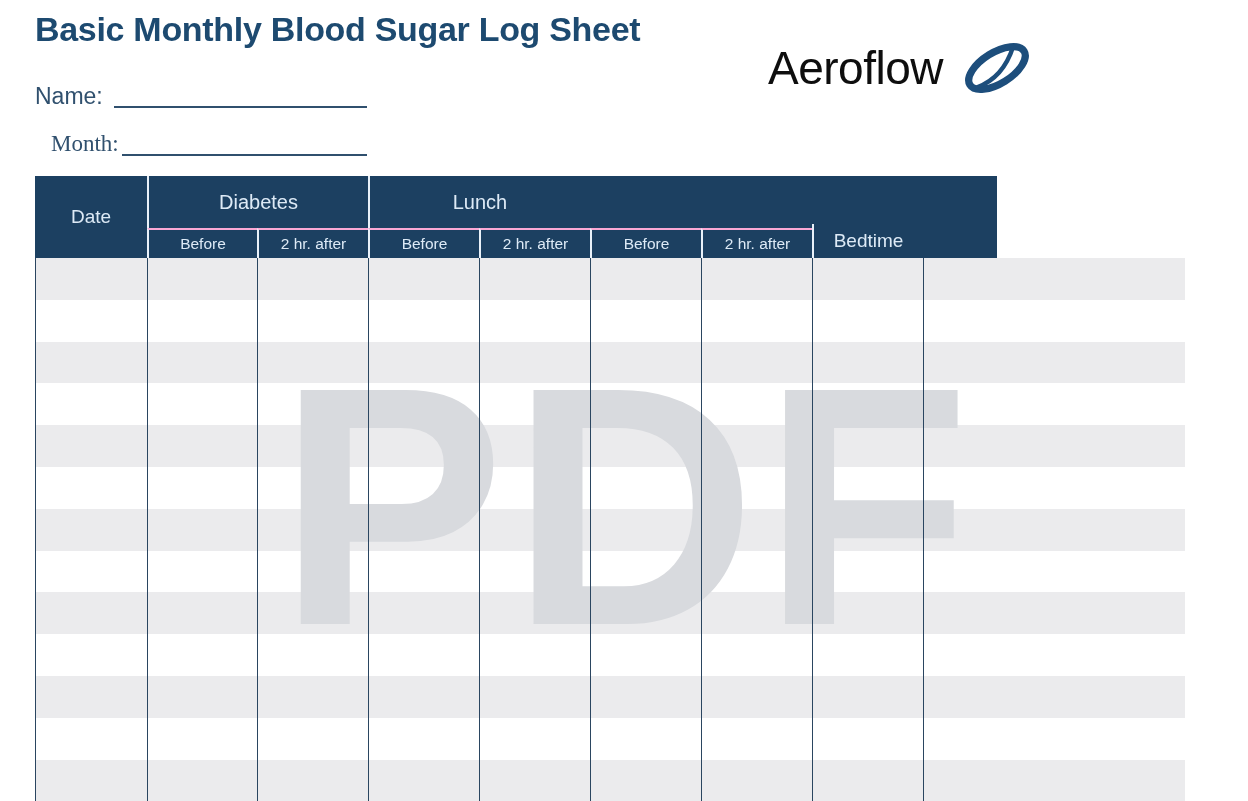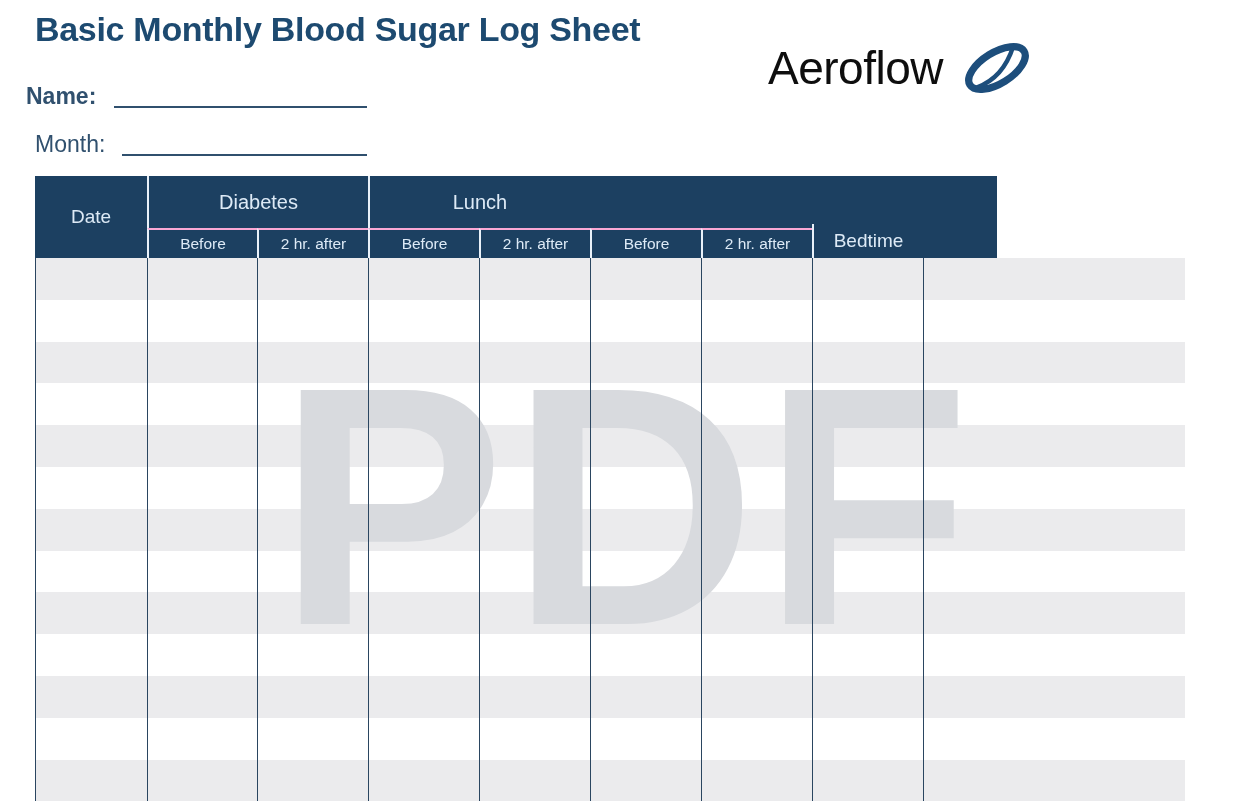--- a/index.html
+++ b/index.html
@@ -36,22 +36,22 @@
     font-size: 46px;
     letter-spacing: -0.5px;
   }
   .logo .swoosh { width: 80px; height: 58px; margin: 0 2px; }
 
   .field-label {
     position: absolute;
     font-size: 23px;
     color: #30506e;
   }
-  .name-label  { left: 26px; top: 83px; font-weight: bold; }
-  .month-label { left: 35px; top: 131px; }
+  .name-label  { left: 35px; top: 83px; }
+  .month-label { left: 51px; top: 131px; font-family: Liberation Serif, serif; }
   .blank-line {
     position: absolute;
     height: 20px;
     border-bottom: 2px solid #30506e;
   }
   .name-line  { left: 114px; top: 86px;  width: 253px; }
   .month-line { left: 122px; top: 134px; width: 245px; }
 
   
   .thead {

